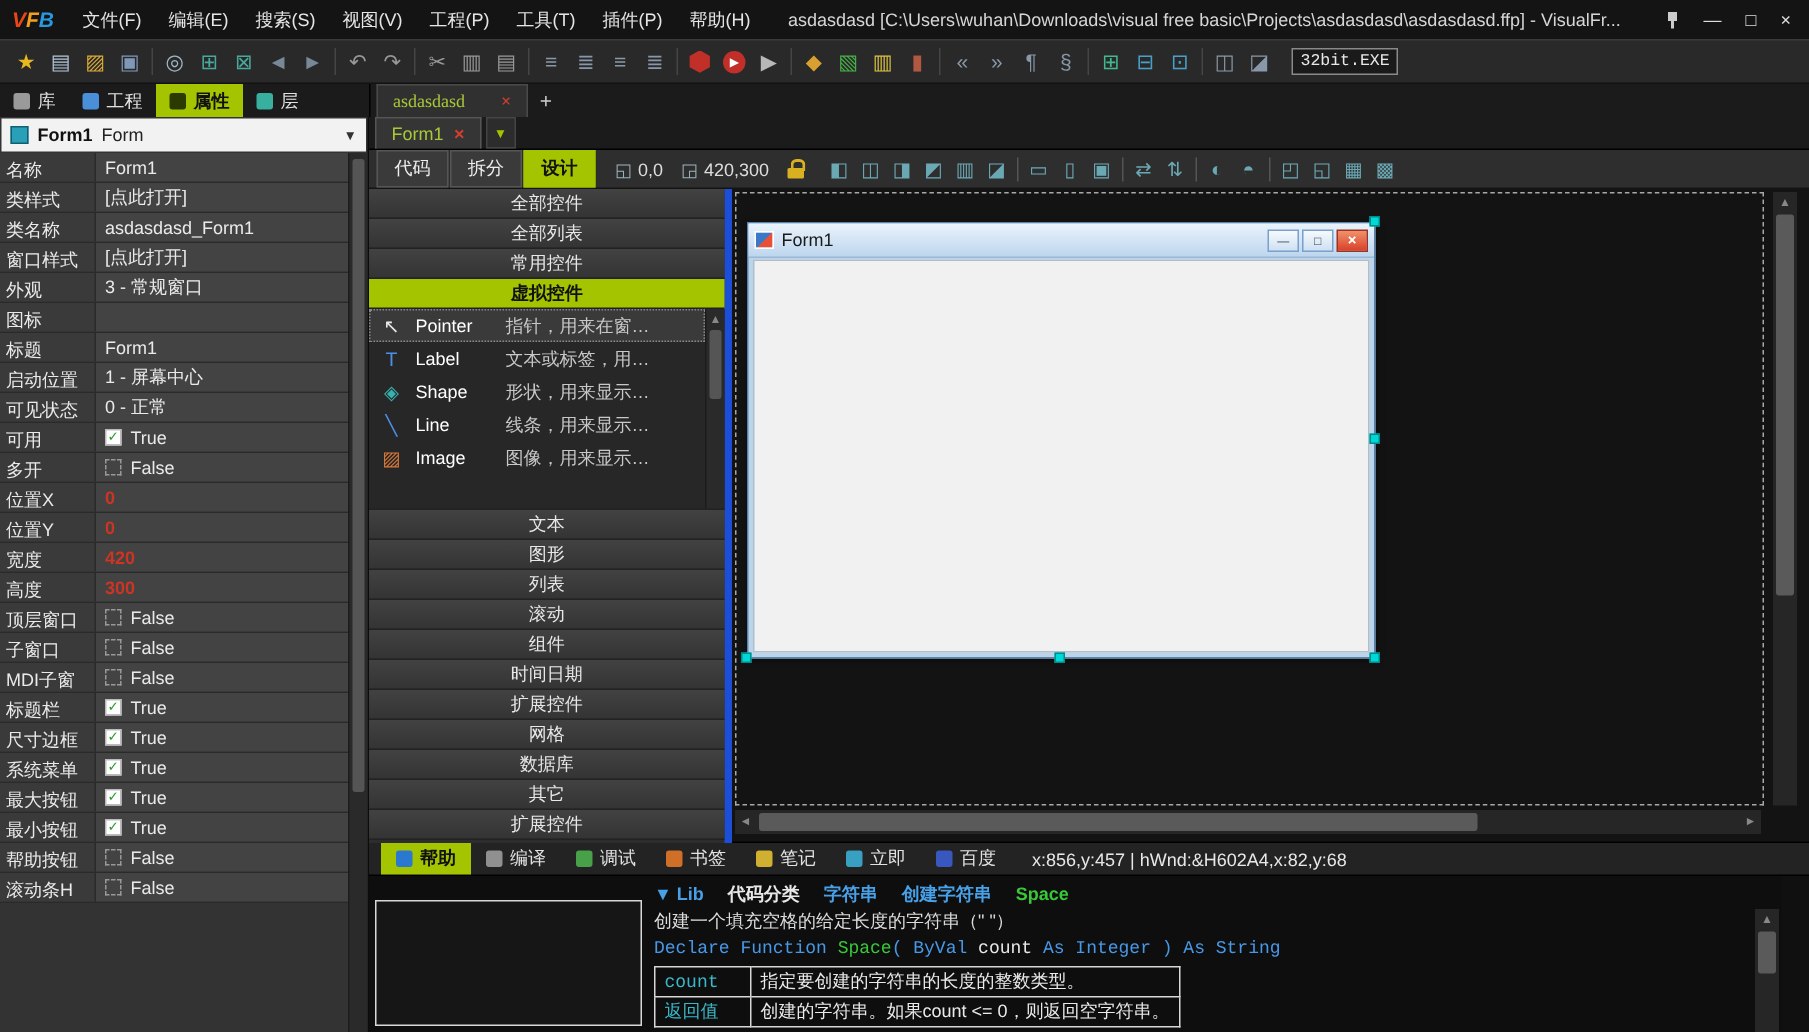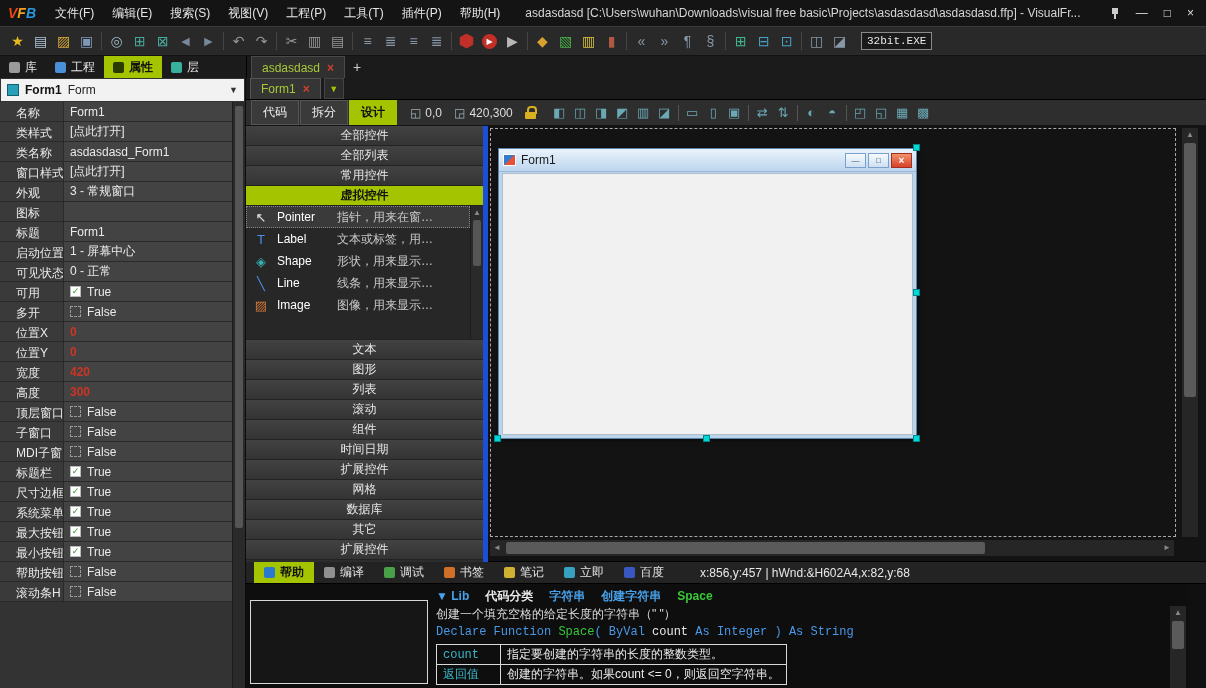--- a/index.html
+++ b/index.html
@@ -29,34 +29,34 @@
   .shp.circle{border-radius:50%;}
   .exe-label{margin-left:10px;border:1px solid #8a8a8a;background:#1a1a1a;color:#e8e8e8;padding:2px 5px;font-family:"Liberation Mono",monospace;font-size:11px;}
 
   
   .tabrow{position:absolute;left:0;top:56px;width:100%;height:22px;background:#1b1b1b;display:flex;align-items:stretch;}
   .side-tabs{width:246px;display:flex;align-items:stretch;}
   .side-tab{display:flex;align-items:center;gap:5px;padding:0 9px;color:#e2e2e2;}
   .side-tab.selected{background:#a4c400;color:#111;font-weight:bold;}
   .stab-icon{width:11px;height:11px;border-radius:2px;}
   .doc-tabs{flex:1;display:flex;align-items:stretch;border-left:1px solid #000;padding-left:4px;}
-  .doc-tab{display:flex;align-items:center;gap:7px;padding:0 10px;background:#303030;border:1px solid #4a4a4a;border-bottom:none;color:#a8c838;}
+  .doc-tab{display:flex;align-items:center;gap:24px;padding:0 10px;background:#303030;border:1px solid #4a4a4a;border-bottom:none;color:#a8c838;font-family:Liberation Serif, serif;}
   .doc-close{color:#d04030;font-weight:bold;font-size:12px;}
   .doc-plus{display:flex;align-items:center;padding:0 8px;color:#ccc;font-size:14px;}
 
   
   .left-panel{position:absolute;left:0;top:78px;width:246px;height:610px;background:#333;border-right:1px solid #0c0c0c;}
   .obj-select{height:22px;margin:1px;background:#f2f2f2;color:#111;display:flex;align-items:center;gap:6px;padding:0 6px;}
   .obj-icon{width:12px;height:12px;background:#2aa0b8;border:1px solid #11606f;}
   .obj-name{font-weight:bold;}
   .obj-type{color:#222;}
   .obj-chevron{margin-left:auto;color:#333;font-size:9px;}
   .prop-grid{position:absolute;left:0;top:24px;right:13px;bottom:0;overflow:hidden;}
   .prop-row{display:flex;height:20px;border-bottom:1px solid #2a2a2a;}
-  .prop-label{width:64px;flex:0 0 64px;background:#3a3a3a;border-right:1px solid #2a2a2a;padding:3px 16px;color:#eaeaea;white-space:nowrap;overflow:hidden;}
+  .prop-label{width:64px;flex:0 0 64px;background:#3a3a3a;border-right:1px solid #2a2a2a;padding:3px 4px;color:#eaeaea;white-space:nowrap;overflow:hidden;}
   .prop-value{flex:1;background:#434343;padding:2px 6px;display:flex;align-items:center;gap:6px;color:#eaeaea;white-space:nowrap;overflow:hidden;}
   .prop-value.red{color:#cc3524;font-weight:bold;}
   .cb{width:11px;height:11px;flex:0 0 11px;border:1px dashed #999;display:inline-flex;align-items:center;justify-content:center;font-size:9px;line-height:1;color:transparent;}
   .cb.on{border:1px solid #bbb;background:#fff;color:#2a9a2a;}
   .prop-scroll{position:absolute;right:0;top:24px;width:13px;bottom:0;background:#2a2a2a;border-left:1px solid #1c1c1c;}
   .prop-thumb{position:absolute;left:2px;right:2px;top:4px;height:72%;background:#555;border-radius:2px;}
 
   
   .formtab-row{position:absolute;left:246px;top:78px;right:0;height:22px;background:#1b1b1b;display:flex;align-items:stretch;padding-left:4px;border-bottom:1px solid #000;}
   .form-tab{display:flex;align-items:center;gap:7px;padding:0 10px;background:#353535;border:1px solid #555;border-bottom:none;color:#a8c838;}
@@ -105,21 +105,21 @@
   .canvas-vscroll{position:absolute;right:8px;top:2px;bottom:24px;width:16px;background:#262626;}
   .vthumb{position:absolute;left:2px;right:2px;top:15px;height:62%;background:#5a5a5a;border-radius:2px;}
 
   
   .bottom{position:absolute;left:246px;top:562px;right:0;bottom:0;background:#101010;}
   .bottom-tabs-row{height:22px;background:#232323;border-bottom:1px solid #000;display:flex;align-items:center;padding-left:8px;}
   .bottom-tabs{display:flex;align-items:stretch;height:100%;}
   .btab{display:flex;align-items:center;gap:5px;padding:0 10px;color:#e2e2e2;}
   .btab.selected{background:#a4c400;color:#111;font-weight:bold;}
   .btab-icon{width:11px;height:11px;border-radius:2px;}
-  .bstatus{margin-left:26px;color:#e8e8e8;white-space:nowrap;}
+  .bstatus{margin-left:14px;color:#e8e8e8;white-space:nowrap;}
   .help{position:absolute;left:0;top:22px;right:18px;bottom:0;background:#0e0e0e;overflow:hidden;}
   .help-box{position:absolute;left:4px;top:16px;width:178px;height:84px;border:1px solid #d8d8d8;background:#161616;}
   .help-main{position:absolute;left:190px;top:3px;right:2px;}
   .help-line{height:18px;line-height:18px;white-space:nowrap;overflow:hidden;}
   .help-line.code{font-family:"Liberation Mono",monospace;font-size:12px;}
   .crumb{margin-right:16px;font-weight:bold;}
   .help-table{border-collapse:collapse;margin-top:3px;font-size:12px;}
   .help-table td{border:1px solid #d8d8d8;padding:1px 6px;height:19px;white-space:nowrap;}
   td.help-key{color:#3bb8c8;min-width:64px;font-family:"Liberation Mono",monospace;}
   td.help-val{color:#eaeaea;min-width:250px;}

